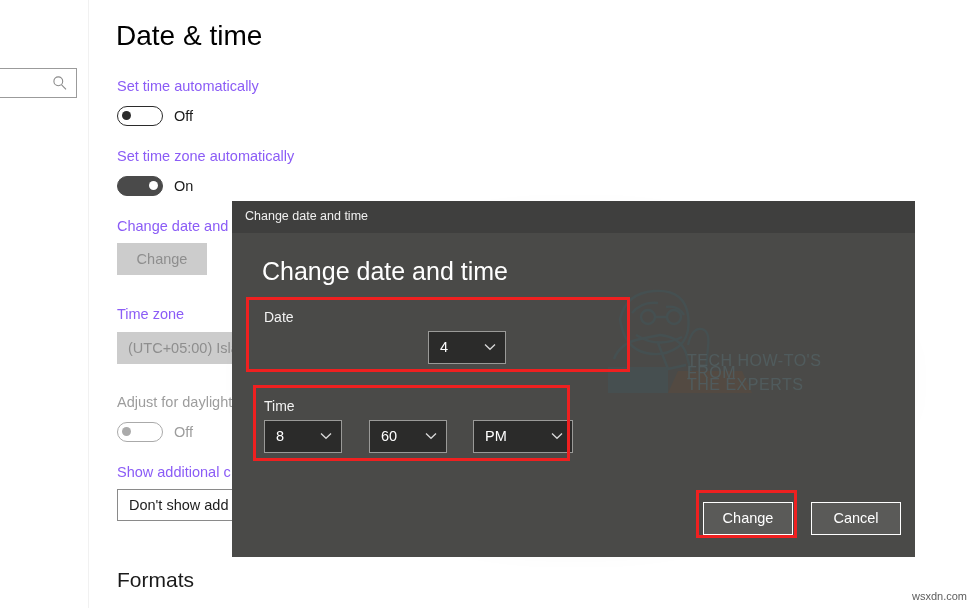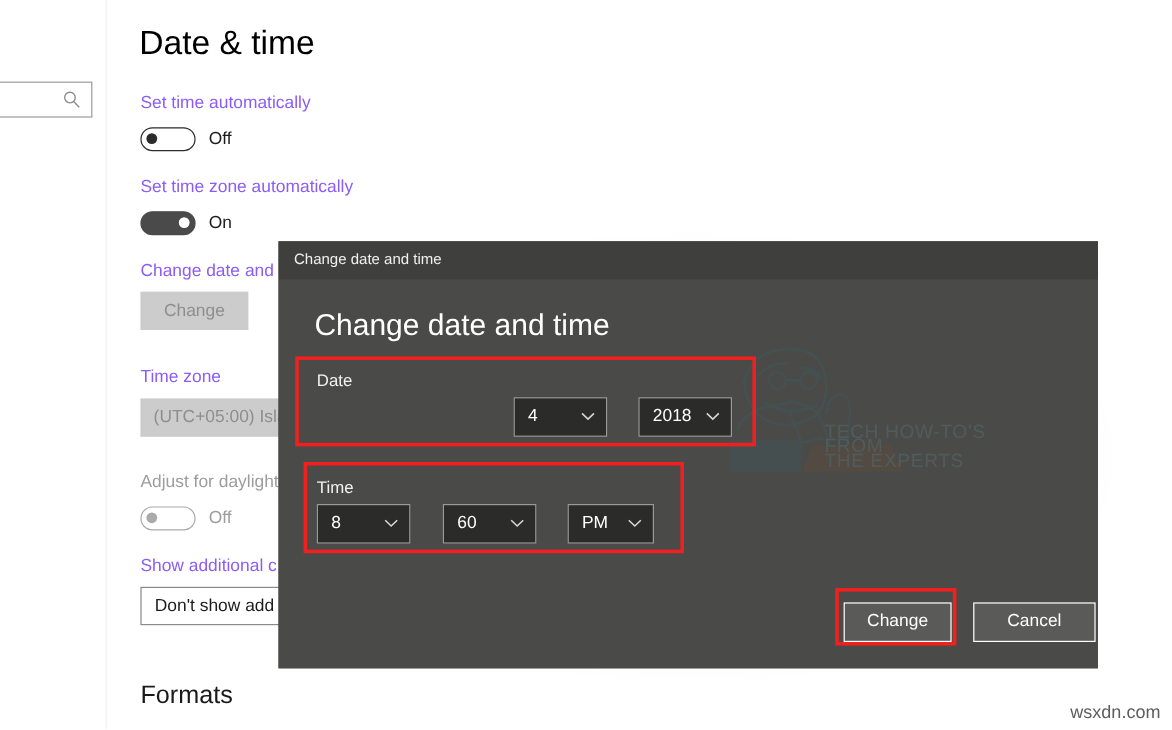--- a/index.html
+++ b/index.html
@@ -302,21 +302,21 @@
     text-align: center;
     line-height: 31px;
     font-family: "Liberation Sans", sans-serif;
   }
 
   
   #site-watermark {
     position: absolute;
     right: 10px;
     bottom: 6px;
-    font-size: 15px;
+    font-size: 11px;
     color: #5d5d5d;
   }
 </style>
 </head>
 <body>
 
 <div id="search-box">
   <svg id="search-icon" viewBox="0 0 16 16" fill="none" stroke="#8a8a8a" stroke-width="1.1">
     <circle cx="6.3" cy="6.3" r="4.4"></circle>
     <line x1="9.6" y1="9.8" x2="14" y2="14.4"></line>
@@ -401,52 +401,46 @@
     <div class="group-legend" style="left:32px; top:76px;">Date</div>
 
 
     <div class="combo" style="left:196px; top:98px; width:78px;">
       <span class="combo-value">4</span>
       <svg class="chev" viewBox="0 0 12 8" fill="none" stroke="#d8d8d8" stroke-width="1.3">
         <polyline points="1,1.5 6,6.3 11,1.5"></polyline>
       </svg>
     </div>
 
-    <div class="combo" style="left:300px; top:98px; width:78px;">
-      <span class="combo-value">2018</span>
-      <svg class="chev" viewBox="0 0 12 8" fill="none" stroke="#d8d8d8" stroke-width="1.3">
-        <polyline points="1,1.5 6,6.3 11,1.5"></polyline>
-      </svg>
-    </div>
 
     <div class="group-legend" style="left:32px; top:165px;">Time</div>
 
     <div class="combo" style="left:32px; top:187px; width:78px;">
       <span class="combo-value">8</span>
       <svg class="chev" viewBox="0 0 12 8" fill="none" stroke="#d8d8d8" stroke-width="1.3">
         <polyline points="1,1.5 6,6.3 11,1.5"></polyline>
       </svg>
     </div>
 
     <div class="combo" style="left:137px; top:187px; width:78px;">
       <span class="combo-value">60</span>
       <svg class="chev" viewBox="0 0 12 8" fill="none" stroke="#d8d8d8" stroke-width="1.3">
         <polyline points="1,1.5 6,6.3 11,1.5"></polyline>
       </svg>
     </div>
 
-    <div class="combo" style="left:241px; top:187px; width:72px;">
+    <div class="combo" style="left:241px; top:187px; width:100px;">
       <span class="combo-value">PM</span>
       <svg class="chev" viewBox="0 0 12 8" fill="none" stroke="#d8d8d8" stroke-width="1.3">
         <polyline points="1,1.5 6,6.3 11,1.5"></polyline>
       </svg>
     </div>
 
     <div class="dlg-button" style="left:471px; top:269px; width:90px;">Change</div>
-    <div class="dlg-button" style="left:579px; top:269px; width:102px;">Cancel</div>
+    <div class="dlg-button" style="left:579px; top:269px; width:90px;">Cancel</div>
 
   </div>
 </div>
 
 <div class="red-box" style="left:246px; top:297px; width:384px; height:75px;"></div>
 <div class="red-box" style="left:253px; top:385px; width:317px; height:76px;"></div>
 <div class="red-box" style="left:696px; top:490px; width:101px; height:48px;"></div>
 
 <div id="site-watermark">wsxdn.com</div>
 

